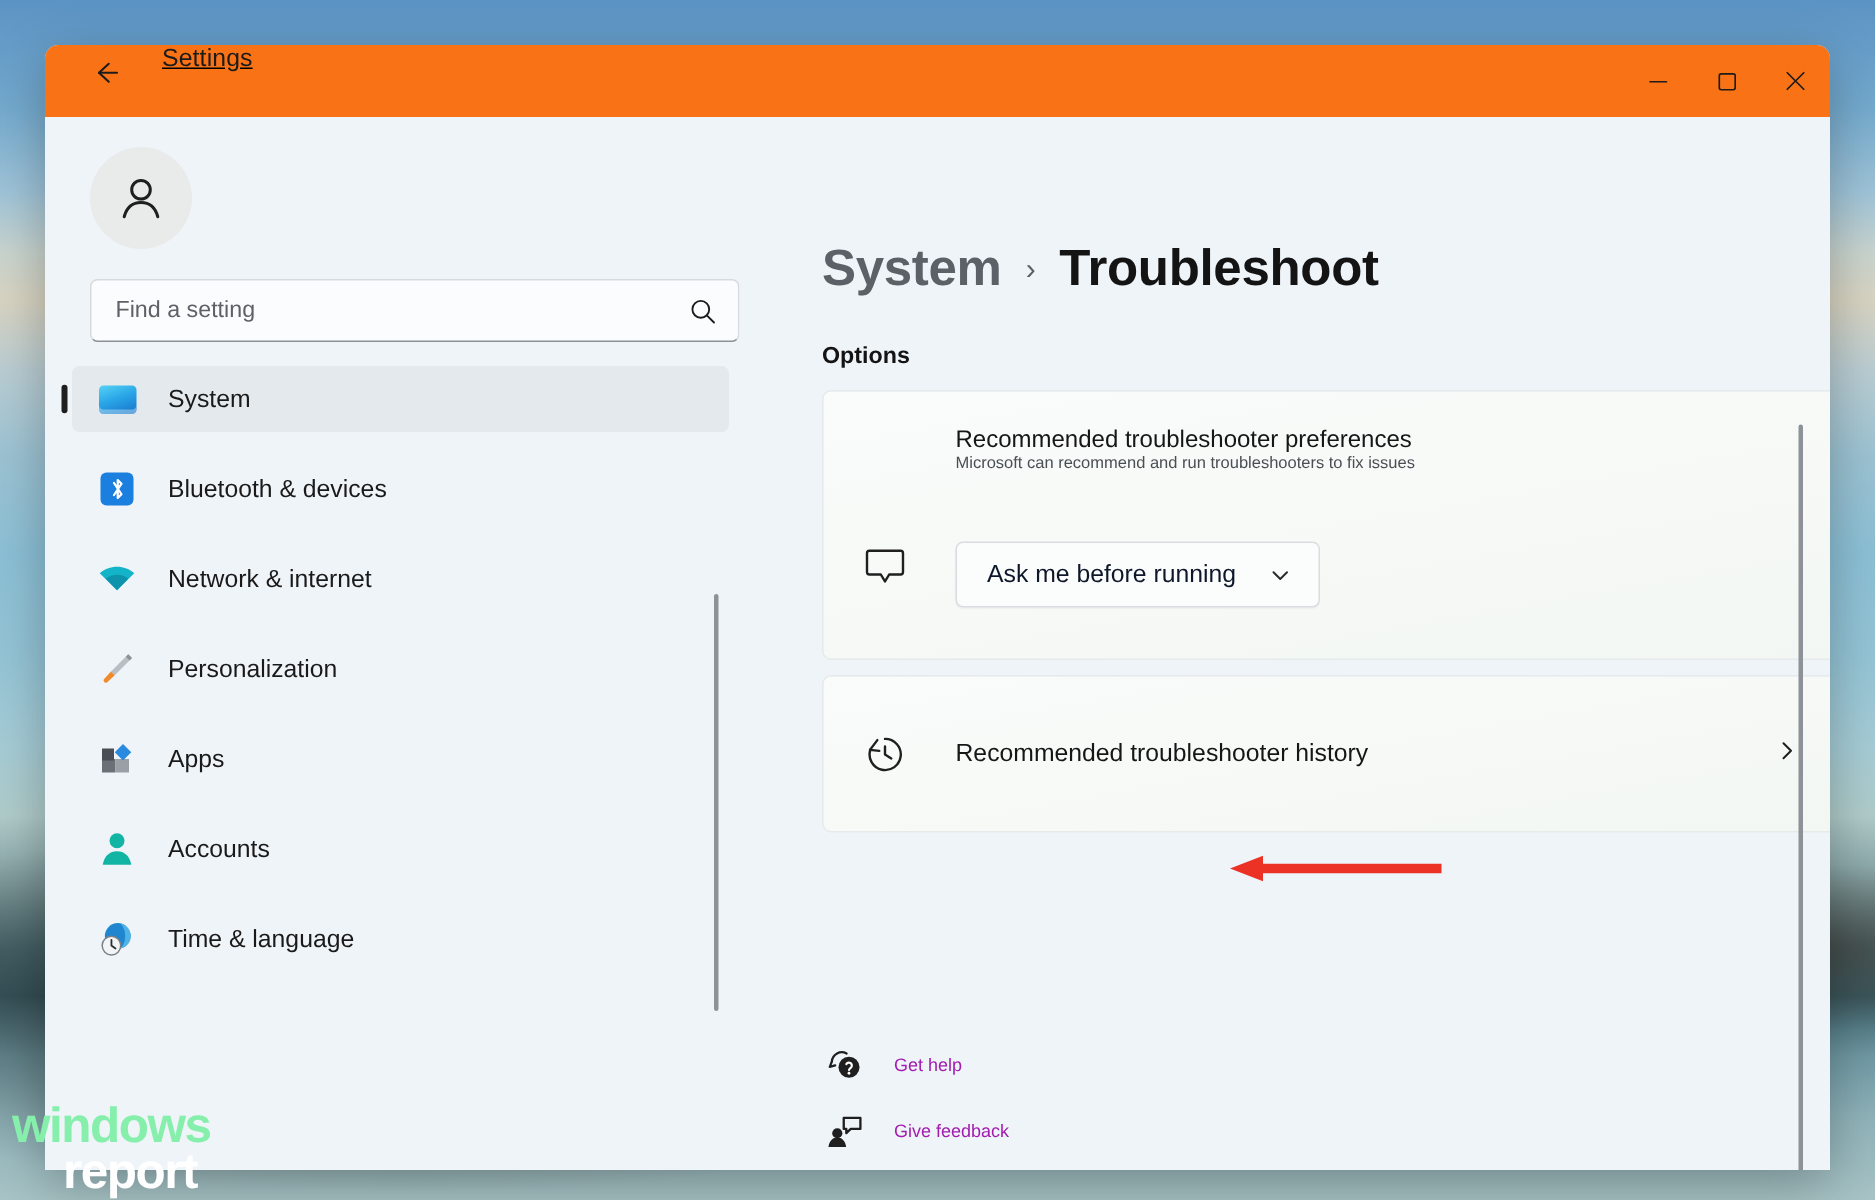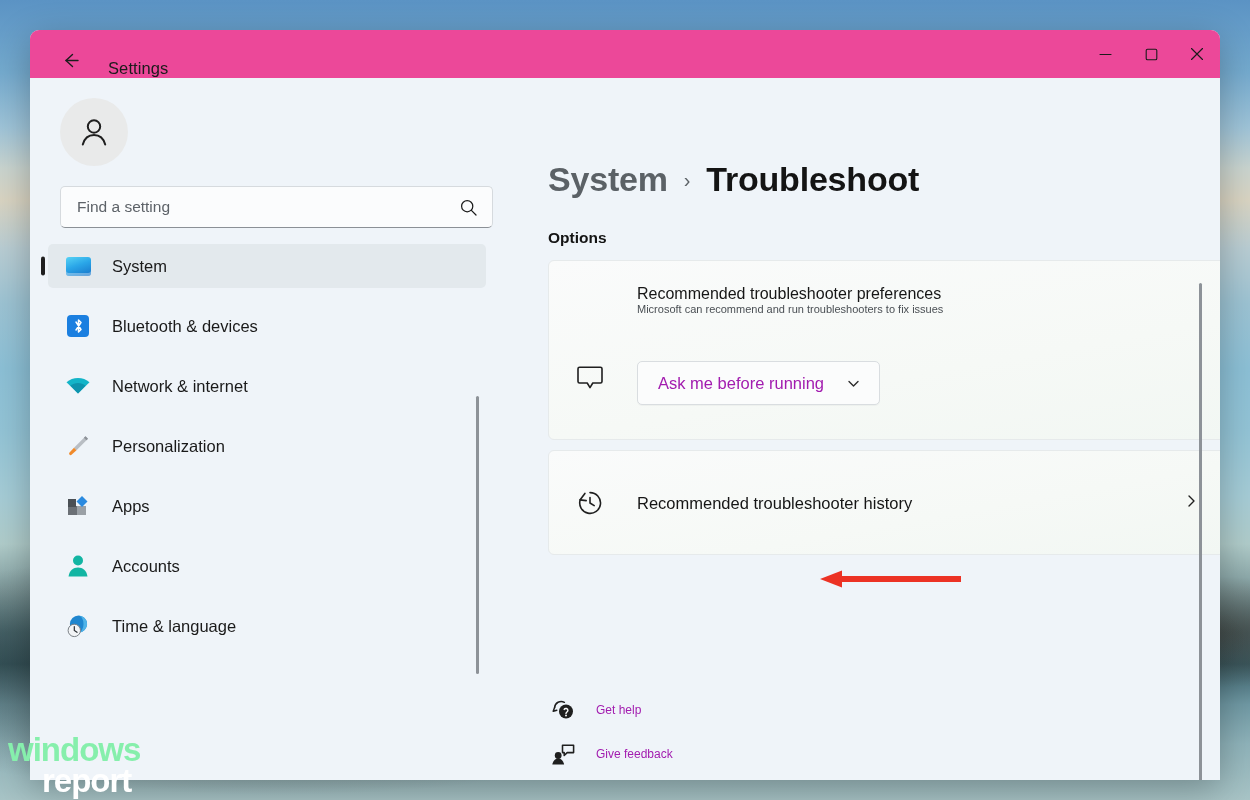--- a/index.html
+++ b/index.html
@@ -89,23 +89,24 @@
     overflow: hidden;
     display: flex;
     flex-direction: column;
   }
 
   
   #titlebar {
     height: 48px;
     flex: 0 0 48px;
     display: flex;
-    align-items: flex-end;
-    position: relative;
-    background: #ec4899;
+    align-items: flex-start;
+    position: relative;
+    background: #f97316;
+    text-decoration: underline;
   }
   #back-button {
     width: 36px; height: 36px;
     margin-left: 22px;
     display: flex; align-items: center; justify-content: center;
     border-radius: 5px;
     cursor: pointer;
   }
   #app-title {
     margin-left: 20px;
@@ -351,21 +352,21 @@
     background: #fbfcfc;
     border: 1px solid #d9dde0;
     border-radius: 5px;
     display: flex;
     align-items: center;
     cursor: pointer;
     box-shadow: 0 1px 1px rgba(0,0,0,0.035);
   }
   #dropdown-value {
     font-size: 16.5px;
-    color: #a21caf;
+    color: #0f172a;
     text-align: right;
   }
   #dropdown-chevron { margin-left: 22px; display: flex; }
 
   
   #bottom-links {
     position: absolute;
     left: 48px;
     top: 610px;
     width: 500px;

